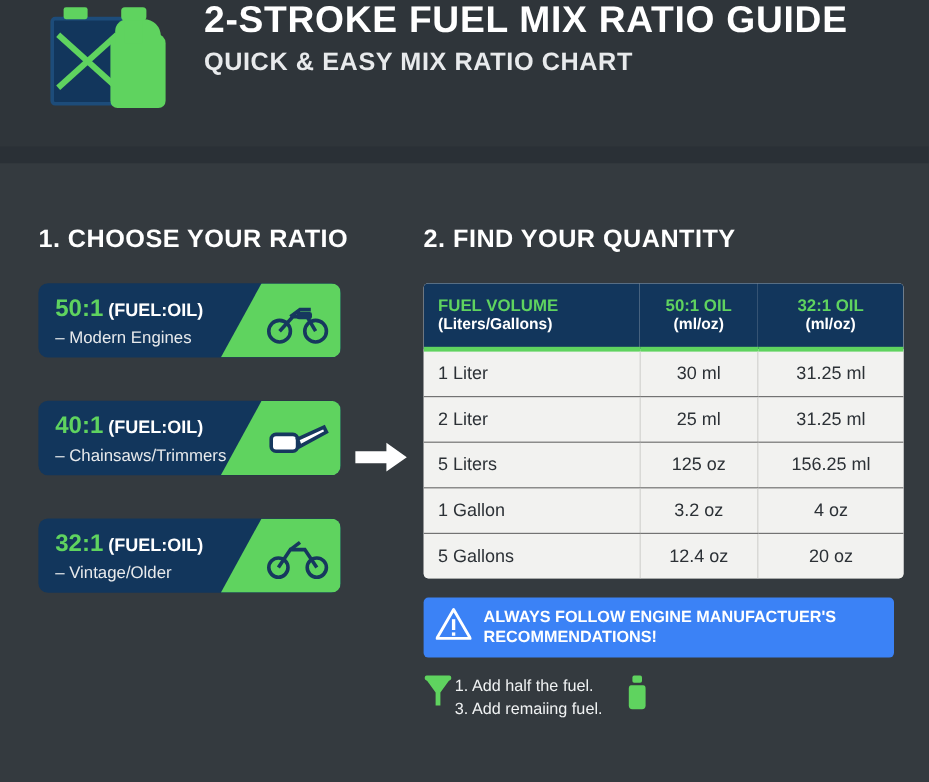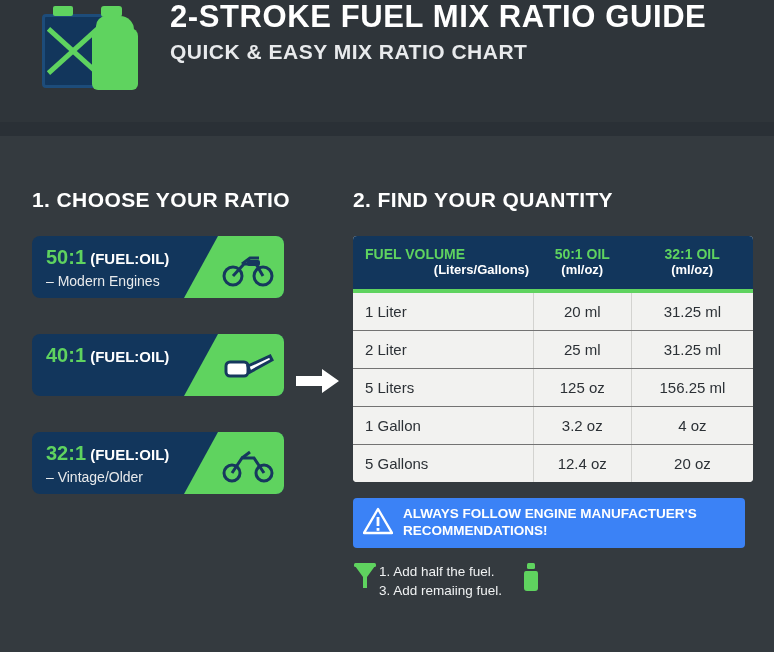--- a/index.html
+++ b/index.html
@@ -191,21 +191,21 @@
     border-bottom: 4px solid #5fd35f;
   }
   table.mix-table thead th .sub {
     display: block;
     color: #ffffff;
     font-size: 13px;
     font-weight: bold;
     padding-bottom: 8px;
   }
   table.mix-table thead th.left-head { text-align: left; padding-left: 12px; }
-  table.mix-table thead th.left-head .sub { text-align: right; }
+  table.mix-table thead th.left-head .sub { text-align: left; }
   table.mix-table td {
     color: #2c3136;
     font-size: 15px;
     padding: 10px 6px;
     text-align: center;
     border-bottom: 1px solid #737373;
     border-right: 1px solid #d3d3d0;
     background: #f2f2f0;
   }
   table.mix-table td.first {
@@ -295,20 +295,21 @@
         </div>
       </div>
 
       <div class="ratio-card">
         <div class="green-wedge"></div>
         <div class="text">
           <div class="ratio-line">
             <span class="ratio-num">40:1</span>
             <span>(FUEL:OIL)</span>
           </div>
+          <div class="ratio-desc">– Chainsaws/Trimmers</div>
         </div>
         <div class="icon-holder">
           <svg width="56" height="46" viewBox="0 0 56 46">
             <g stroke="#16385e" stroke-width="3" fill="#ffffff">
               <rect x="6" y="20" width="22" height="14" rx="4"></rect>
               <path d="M28 24 L50 14 L52 18 L30 30 Z"></path>
             </g>
           </svg>
         </div>
       </div>
@@ -359,21 +360,21 @@
           </th>
           <th>
             <span>32:1 OIL</span>
             <span class="sub">(ml/oz)</span>
           </th>
         </tr>
       </thead>
       <tbody>
         <tr>
           <td class="first">1 Liter</td>
-          <td>20 ml</td>
+          <td>30 ml</td>
           <td>31.25 ml</td>
         </tr>
         <tr>
           <td class="first">2 Liter</td>
           <td>25 ml</td>
           <td>31.25 ml</td>
         </tr>
         <tr>
           <td class="first">5 Liters</td>
           <td>125 oz</td>

